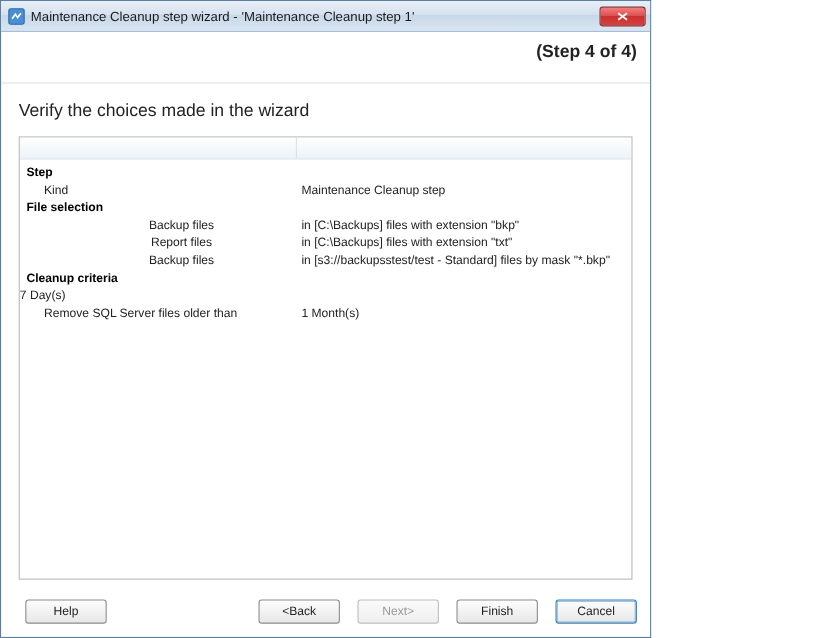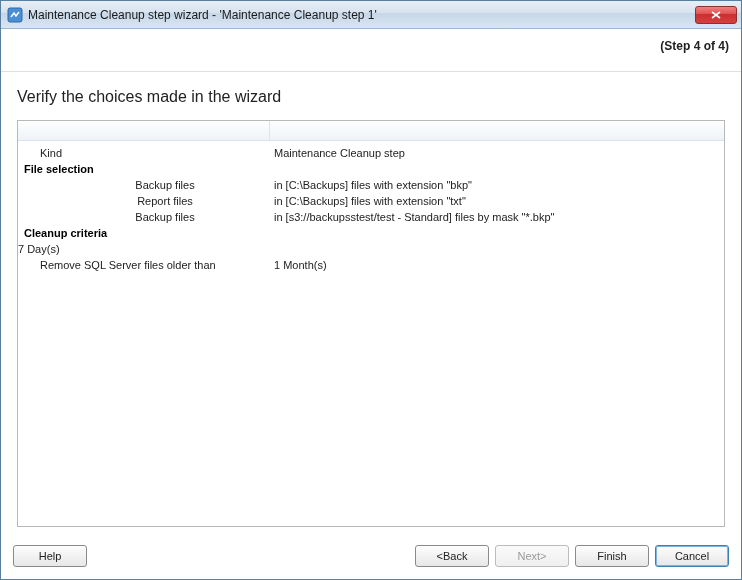--- a/index.html
+++ b/index.html
@@ -6,21 +6,21 @@
   body {
     margin: 0;
     font-family: Tahoma, "Segoe UI", sans-serif;
     font-size: 11px;
     background: #fff;
     width: 742px;
     height: 580px;
     overflow: hidden;
   }
   .window {
-    width: 742px;
+    width: 592px;
     height: 580px;
     border: 1px solid #5a7ea0;
     background: #fff;
     display: flex;
     flex-direction: column;
   }
   .titlebar {
     height: 28px;
     background: linear-gradient(to bottom, #e8eef6 0%, #d6e2ef 45%, #c7d7e8 46%, #d9e5f1 100%);
     border-bottom: 1px solid #9db8d3;
@@ -57,21 +57,21 @@
     padding: 10px 12px 18px 12px;
     border-bottom: 1px solid #e0e0e0;
     display: flex;
     align-items: baseline;
   }
   .header-left { font-size: 11px; color: #222; }
   .header-left b { font-weight: bold; }
   .header-right {
     margin-left: auto;
     font-weight: bold;
-    font-size: 12px;
+    font-size: 16px;
     color: #222;
   }
   .body {
     flex: 1;
     padding: 16px 16px 8px 16px;
     display: flex;
     flex-direction: column;
     overflow: hidden;
   }
   .instruction {
@@ -133,20 +133,21 @@
     min-width: 74px;
     height: 22px;
     border: 1px solid #8a8a8a;
     border-radius: 3px;
     background: linear-gradient(to bottom, #fdfdfd, #e7e7e7);
     font-family: inherit;
     font-size: 11px;
     color: #222;
     cursor: pointer;
     padding: 0 10px;
+    margin-left: 10px;
   }
   .btn:disabled {
     color: #9a9a9a;
     cursor: default;
     border-color: #bcbcbc;
     background: linear-gradient(to bottom, #fafafa, #efefef);
   }
   .btn.focus {
     border-color: #3c7fb1;
     box-shadow: 0 0 0 1px #7eb4de inset;
@@ -177,20 +178,21 @@
   </div>
 
   <div class="body">
     <div class="instruction">Verify the choices made in the wizard</div>
     <div class="summary-panel">
       <div class="summary-head">
         <div class="summary-head-col1"></div>
         <div class="summary-head-col2"></div>
       </div>
       <div class="summary-content" id="summary-content">
+          <div class="section-title">Step</div>
           <div class="row">
             <div class="lbl indent1">Kind</div>
             <div class="val">Maintenance Cleanup step</div>
           </div>
           <div class="section-title">File selection</div>
           <div class="row">
             <div class="val"></div>
           </div>
           <div class="row">
             <div class="lbl indent2">Backup files</div>

